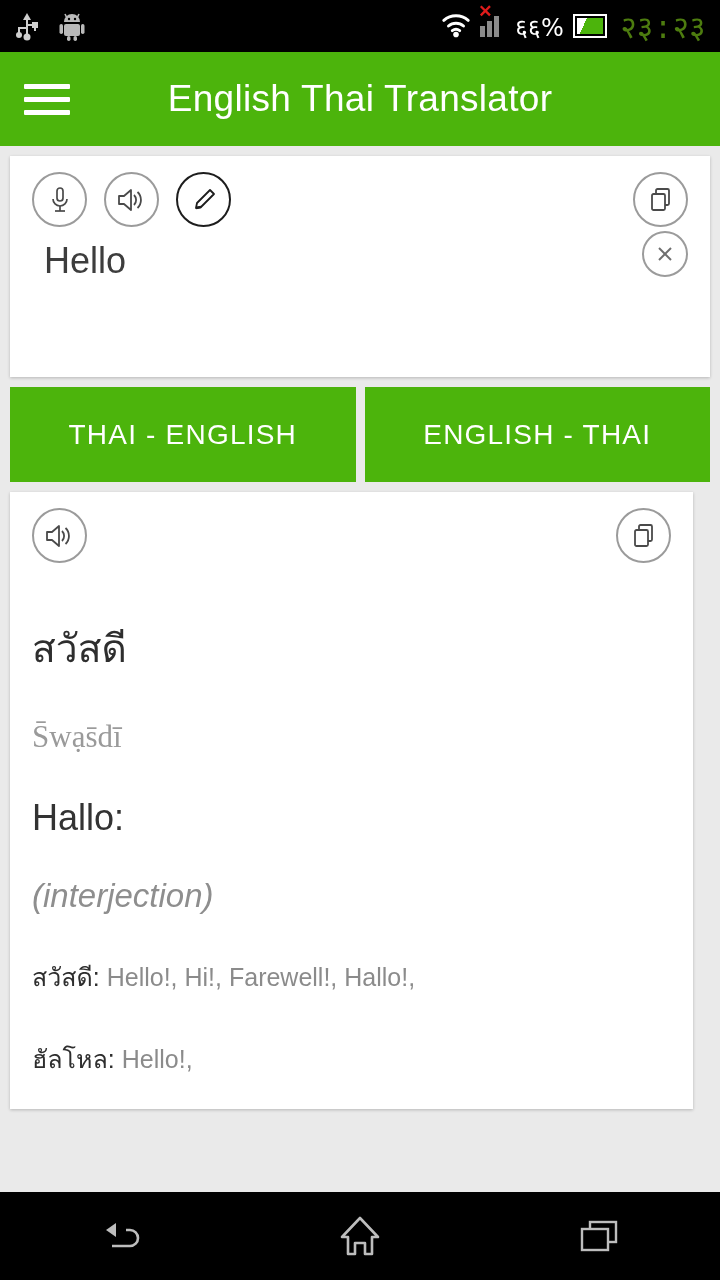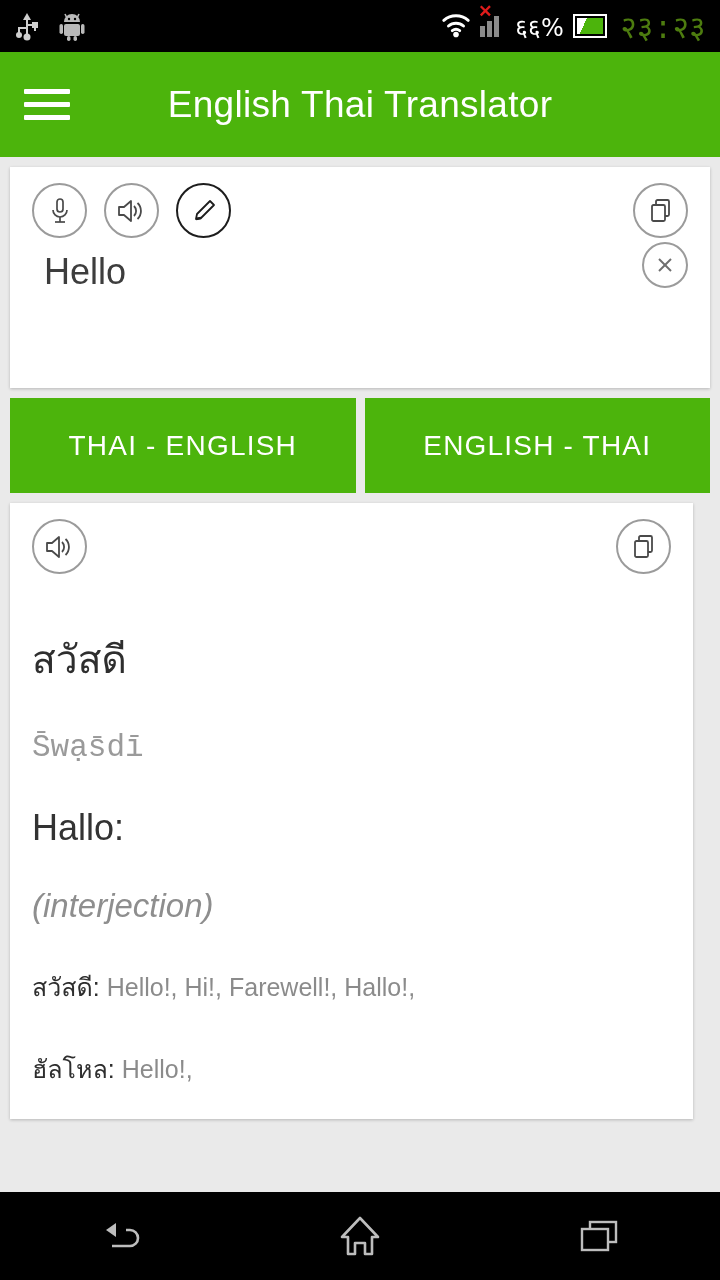--- a/index.html
+++ b/index.html
@@ -31,21 +31,21 @@
   .sig-bars i{ display:block; width:5px; background:#8a8a8a; }
   .sig-bars i:nth-child(1){height:7px;}
   .sig-bars i:nth-child(2){height:11px;}
   .sig-bars i:nth-child(3){height:16px;}
   .sig-bars i:nth-child(4){height:21px;}
   .sig-x{ position:absolute; top:-12px; left:-2px; color:#e01b1b; font-size:17px; font-weight:bold; line-height:1;}
   .wifi-wrap{ position:relative; width:30px; height:26px; }
 
   
   .appbar{
-    height:105px; background:#4cb40c; display:flex; align-items:center;
+    height:94px; background:#4cb40c; display:flex; align-items:center;
     padding:0 24px; position:relative;
   }
   .hamburger{ width:46px; display:flex; flex-direction:column; gap:8px; cursor:pointer;}
   .hamburger span{ display:block; height:5px; background:#fff; border-radius:1px;}
   .app-title{
     position:absolute; left:0; right:0; text-align:center;
     color:#fff; font-size:37px; font-weight:400; letter-spacing:.3px;
     pointer-events:none;
   }
 
@@ -78,21 +78,21 @@
     flex:1; height:95px; background:#4cb40c; color:#fff;
     border:none; font-size:28px; letter-spacing:1.2px;
     font-family:"Liberation Sans", sans-serif; cursor:pointer;
     display:flex; align-items:center; justify-content:center;
   }
 
   
   .result-card{ margin:10px 27px 0 10px; background:#fff; box-shadow:0 1px 3px rgba(0,0,0,.22); padding-bottom:30px; }
   .res-body{ padding:6px 22px 0 22px; }
   .res-thai{ font-size:39px; color:#2e2e2e; margin-top:48px; font-family:"DejaVu Sans", sans-serif;}
-  .res-translit{ font-size:31px; color:#9a9a9a; margin-top:40px; font-family:Liberation Mono, monospace;}
+  .res-translit{ font-size:31px; color:#9a9a9a; margin-top:40px; font-family:Liberation Serif, serif;}
   .res-other{ font-size:36px; color:#333; margin-top:42px; }
   .res-pos{ font-size:33px; color:#8e8e8e; font-style:italic; margin-top:38px; }
   .res-def{ font-size:25px; margin-top:42px; font-family:Liberation Sans, sans-serif; }
   .res-def .term{ color:#2e2e2e; }
   .res-def .gloss{ color:#8b8b8b; }
 
   
   .navbar{
     position:absolute; bottom:0; left:0; width:720px; height:88px;
     background:#000; display:flex; align-items:center; justify-content:space-around;

